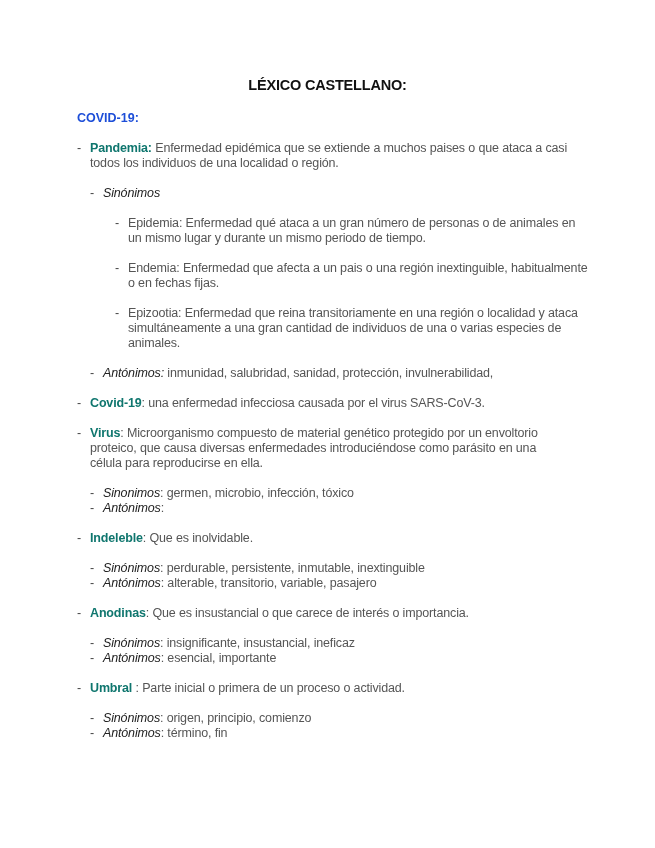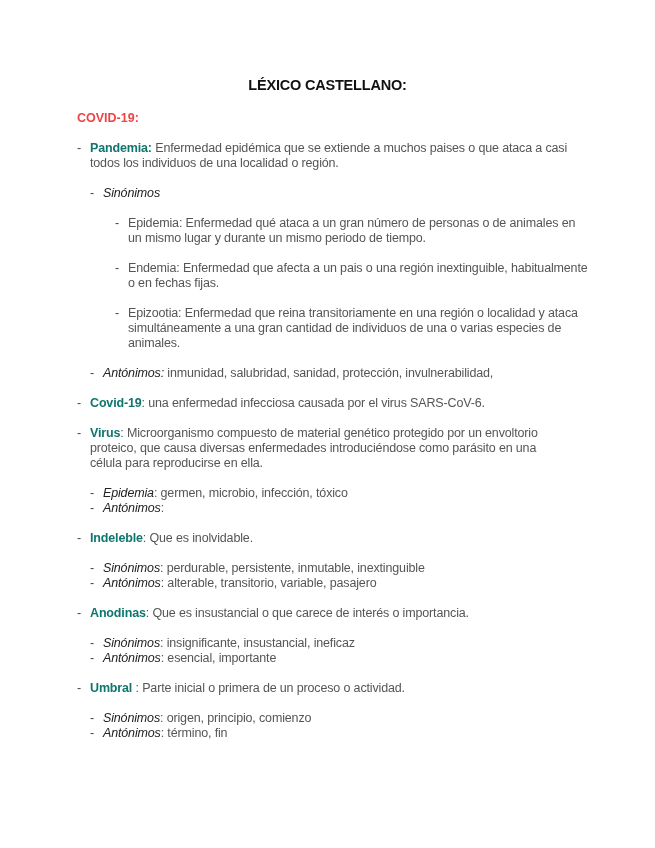--- a/index.html
+++ b/index.html
@@ -1,21 +1,21 @@
 <!DOCTYPE html>
 <html><head>
 <meta charset="utf-8">
 <style>
   html, body { margin: 0; padding: 0; background: #ffffff; }
   body { width: 655px; height: 848px; position: relative; overflow: hidden;
          font-family: "Liberation Sans", sans-serif; color: #555555; }
   .page { position: absolute; left: 0; top: 0; width: 655px; height: 848px; }
   .title { position: absolute; top: 77px; left: 0; width: 655px; text-align: center;
            font-weight: bold; font-size: 14.5px; color: #111111; letter-spacing: -0.2px; }
-  .section { position: absolute; left: 77px; top: 111px; font-weight: bold; font-size: 12.5px; color: #ef4444; }
+  .section { position: absolute; left: 77px; top: 111px; font-weight: bold; font-size: 12.5px; color: #1d4ed8; }
   .item { position: absolute; font-size: 12.5px; line-height: 15px; color: #555555; letter-spacing: -0.15px; }
   .item .dash { position: absolute; left: -13px; top: 0; color: #444; }
   .item b { color: #0f766e; }
   .item i { color: #222222; }
   .l1 { left: 90px; width: 500px; }
   .l2 { left: 103px; width: 480px; }
   .l3 { left: 128px; width: 460px; }
 </style>
 </head>
 <body>
@@ -44,30 +44,30 @@
     <span class="dash">-</span>
     <span>Epizootia: Enfermedad que reina transitoriamente en una región o localidad y ataca simultáneamente a una gran cantidad de individuos de una o varias especies de animales.</span>
   </div>
   <div class="item l2" style="top:366px">
     <span class="dash">-</span>
     <i>Antónimos:</i><span> inmunidad, salubridad, sanidad, protección, invulnerabilidad,</span>
   </div>
 
   <div class="item l1" style="top:396px">
     <span class="dash">-</span>
-    <b>Covid-19</b><span>: una enfermedad infecciosa causada por el virus SARS-CoV-6.</span>
+    <b>Covid-19</b><span>: una enfermedad infecciosa causada por el virus SARS-CoV-3.</span>
   </div>
 
   <div class="item l1" style="top:426px; width:470px">
     <span class="dash">-</span>
     <b>Virus</b><span>: Microorganismo compuesto de material genético protegido por un envoltorio proteico, que causa diversas enfermedades introduciéndose como parásito en una célula para reproducirse en ella.</span>
   </div>
   <div class="item l2" style="top:486px">
     <span class="dash">-</span>
-    <i>Epidemia</i><span>: germen, microbio, infección, tóxico</span>
+    <i>Sinonimos</i><span>: germen, microbio, infección, tóxico</span>
   </div>
   <div class="item l2" style="top:501px">
     <span class="dash">-</span>
     <i>Antónimos</i><span>:</span>
   </div>
 
   <div class="item l1" style="top:531px">
     <span class="dash">-</span>
     <b>Indeleble</b><span>: Que es inolvidable.</span>
   </div>

